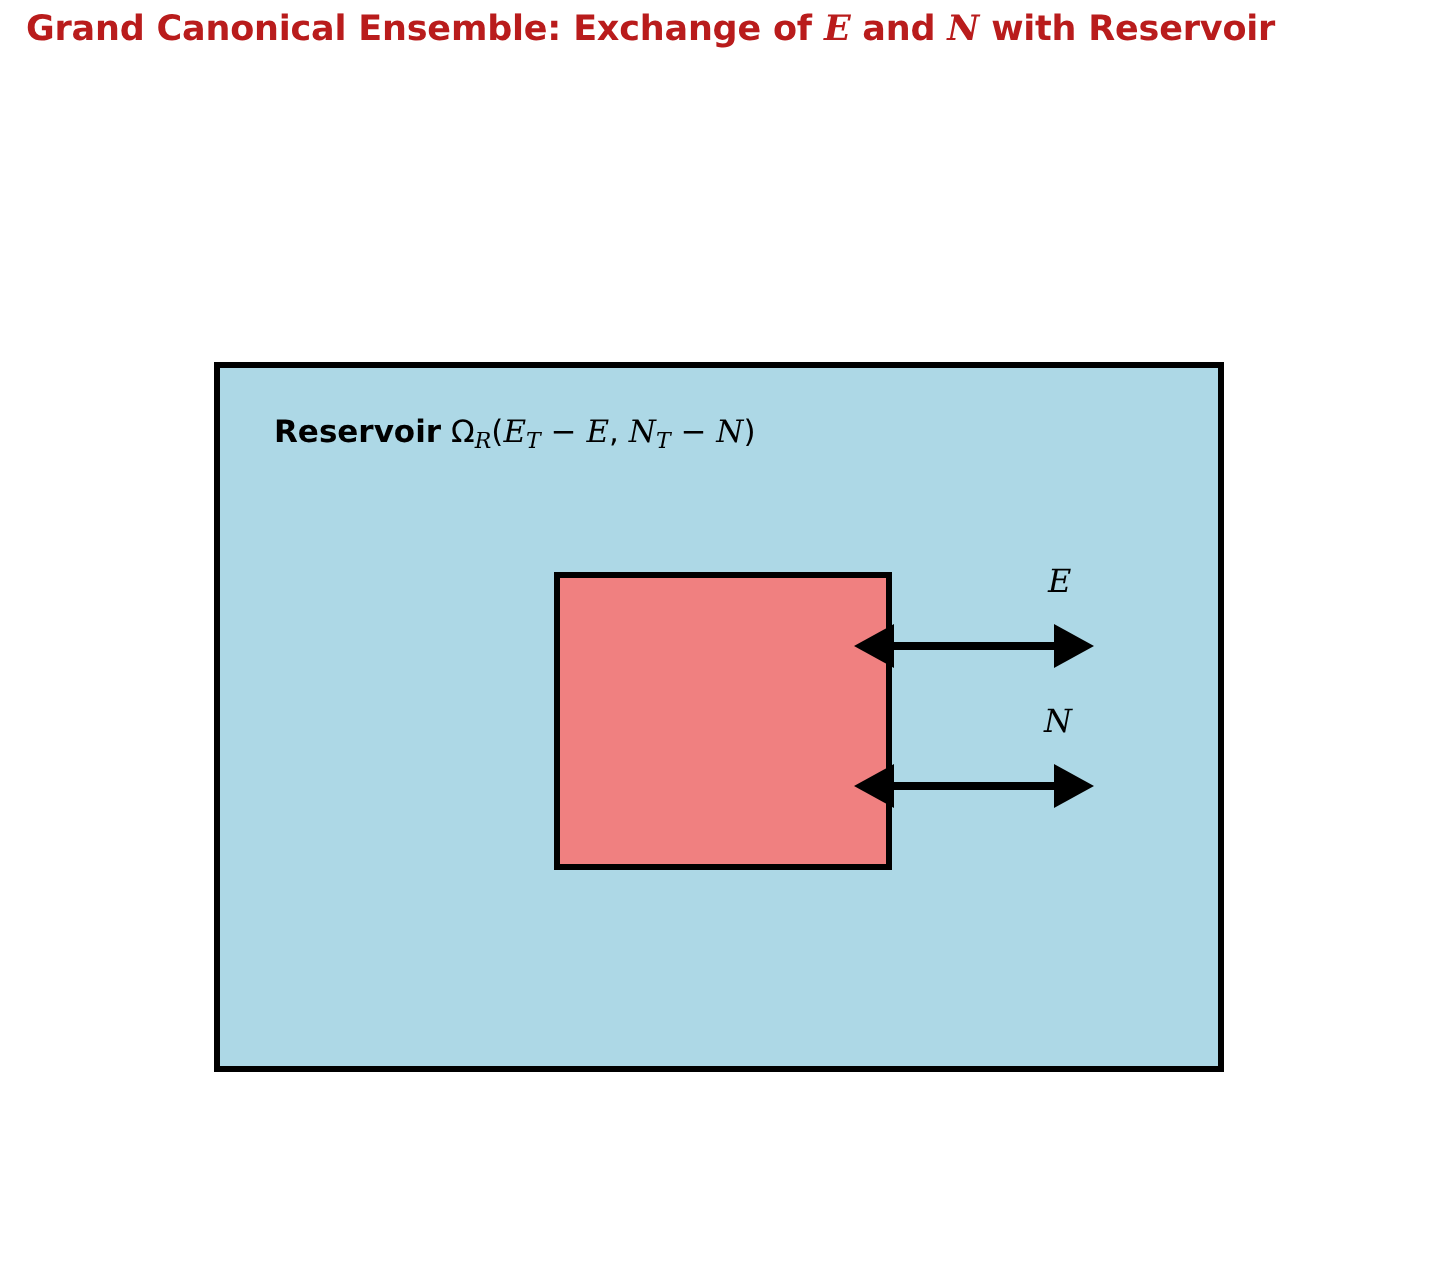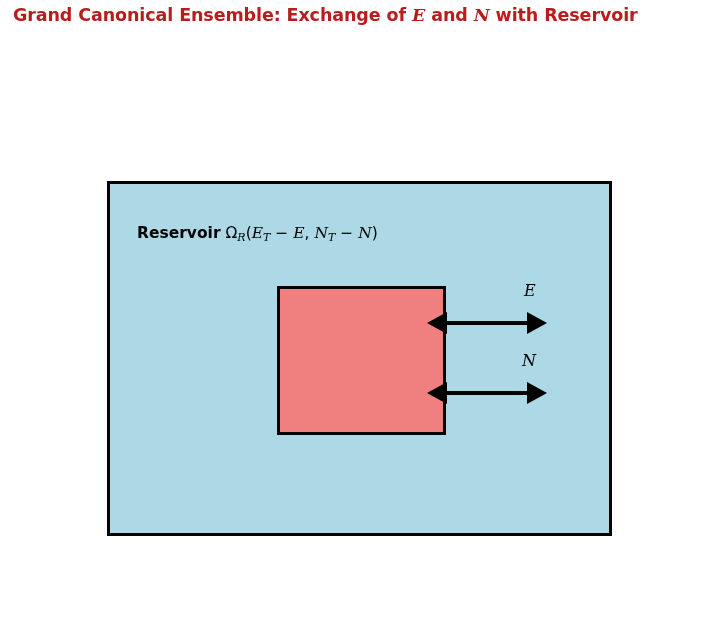--- a/index.html
+++ b/index.html
@@ -84,21 +84,21 @@
     font-style: italic;
   }
   .box-label .sub {
     font-family: "DejaVu Serif", serif;
     font-style: italic;
     font-size: 11px;
     vertical-align: -0.28em;
   }
   .reservoir-label {
     left: 137px;
-    top: 226px;
+    top: 209px;
   }
   .system-label {
     left: 318px;
     top: 359px;
     z-index: 5;
   }
 
   
   .arrow-label {
     position: absolute;

